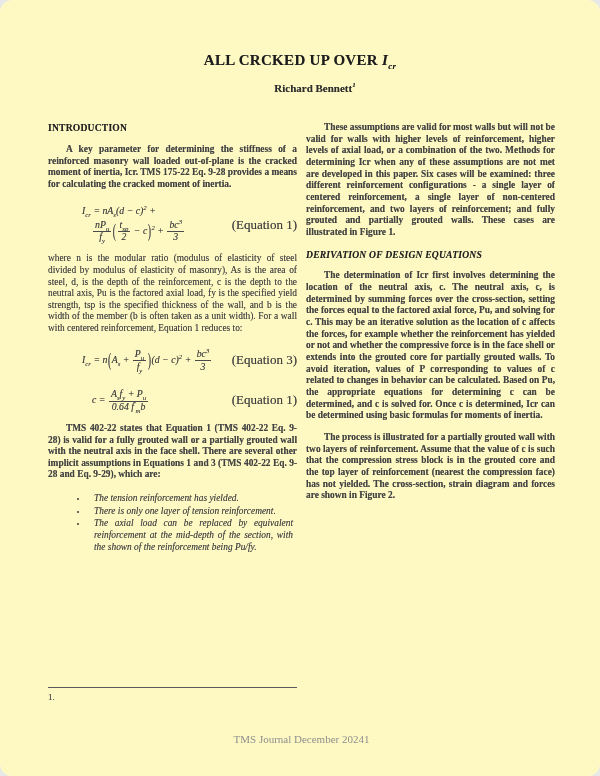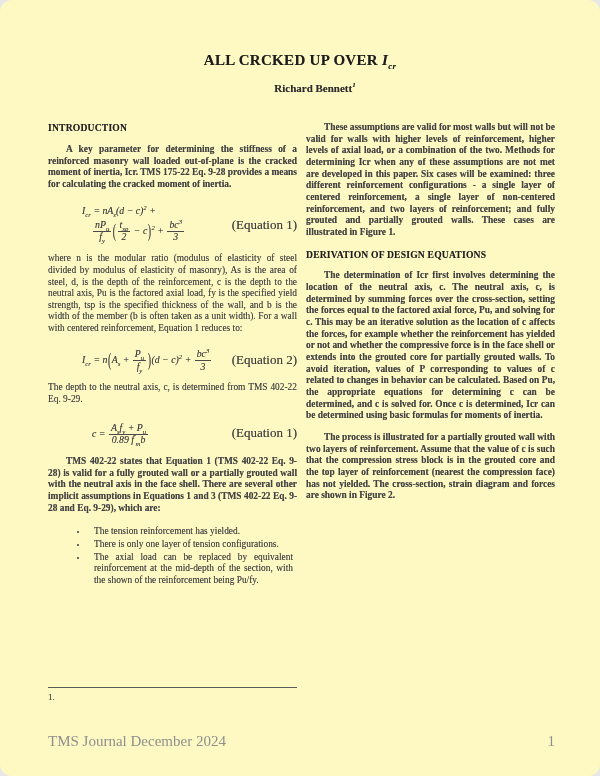--- a/index.html
+++ b/index.html
@@ -13,49 +13,49 @@
   .title-block{padding-top:52px;text-align:center;}
   .doc-title{font-size:15px;font-weight:bold;color:#1d1d1d;letter-spacing:0.3px;}
   .doc-title .mvar{font-style:italic;}
   .doc-title sub{font-size:9px;font-style:italic;}
   .doc-author{margin-top:13px;font-size:11px;font-weight:bold;color:#2c2c2c;padding-left:30px;}
   .doc-author sup{font-size:7px;}
   .columns{position:absolute;top:122px;left:48px;right:45px;display:flex;gap:9px;}
   .col{width:50%;font-size:9.4px;line-height:1.24;text-align:justify;}
   .col-left{display:flex;flex-direction:column;height:582px;}
   .sec-heading{font-weight:bold;color:#1f1f1f;font-size:9.6px;margin:0 0 10px 0;letter-spacing:0.2px;text-align:left;}
-  .rc-heading{margin-top:4px;}
+  .rc-heading{margin-top:4px;font-style:italic;}
   p.body{margin:0 0 10px 0;}
   p.indent{text-indent:18px;font-weight:bold;}
   
   .equation{display:flex;align-items:center;margin:4px 0 10px 0;font-size:9.8px;font-style:italic;color:#3e3e3e;}
   .eq-body{flex:1;text-align:left;}
   .eq-line{display:block;padding-left:34px;white-space:nowrap;}
   .eq-line2{padding-left:44px;margin-top:3px;}
   .eq-label{font-style:normal;white-space:nowrap;font-size:13px;}
   .eq1-label{align-self:flex-end;margin-bottom:10px;}
   sub,sup{font-size:6.8px;line-height:0;font-style:italic;}
   .frac{display:inline-block;vertical-align:middle;text-align:center;line-height:1.1;margin:0 1px;}
   .frac .num{display:block;border-bottom:0.9px solid #4a4a4a;padding:0 2px 0.5px 2px;}
   .frac .den{display:block;padding-top:0.5px;}
   .bp{display:inline-block;transform:scaleY(1.9);font-style:normal;padding:0 0.5px;color:#4a4a4a;}
   .prime{font-size:7px;vertical-align:super;line-height:0;}
   
-  ul.bullets{margin:2px 4px 10px 0;padding-left:40px;}
+  ul.bullets{margin:2px 4px 10px 0;padding-left:40px;font-style:italic;}
   ul.bullets li{padding-left:6px;margin-bottom:1px;}
   ul.bullets li::marker{font-size:8px;color:#3a3a3a;}
   
   .footnote{margin-top:auto;font-size:8.9px;text-align:left;line-height:1.3;}
   .footnote-rule{border:none;border-top:1px solid #5a5a5a;margin:0 0 4px 0;}
   .footnote-body{display:flex;gap:5px;}
   .footnote-num{flex:0 0 auto;}
   .footnote-text{flex:1;max-width:218px;}
   
-  .footer{position:absolute;left:48px;right:45px;top:733px;display:flex;justify-content:space-between;
-    color:#8f8f8f;font-size:15px;text-shadow:none;}
+  .footer{position:absolute;left:48px;right:45px;top:733px;display:flex;justify-content:center;
+    color:#8f8f8f;font-size:11px;text-shadow:none;}
 </style>
 </head>
 <body>
 
 <div class="page">
 
   <div class="title-block">
     <div class="doc-title"><span>ALL CRCKED UP OVER </span><span class="mvar">I</span><sub>cr</sub></div>
     <div class="doc-author"><span>Richard Bennett</span><sup>1</sup></div>
   </div>
@@ -74,38 +74,37 @@
         </div>
         <span class="eq-label eq1-label">(Equation 1)</span>
       </div>
 
       <p class="body">where n is the modular ratio (modulus of elasticity of steel divided by modulus of elasticity of masonry), As is the area of steel, d, is the depth of the reinforcement, c is the depth to the neutral axis, Pu is the factored axial load, fy is the specified yield strength, tsp is the specified thickness of the wall, and b is the width of the member (b is often taken as a unit width). For a wall with centered reinforcement, Equation 1 reduces to:</p>
 
       <div class="equation">
         <div class="eq-body">
           <span class="eq-line"><span>I</span><sub>cr</sub> <span>=</span> <span>n</span><span class="bp">(</span><span>A</span><sub>s</sub> <span>+</span> <span class="frac"><span class="num"><span>P</span><sub>u</sub></span><span class="den"><span>f</span><sub>y</sub></span></span><span class="bp">)</span><span>(</span><span>d − c</span><span>)</span><sup>2</sup> <span>+</span> <span class="frac"><span class="num"><span>bc</span><sup>3</sup></span><span class="den">3</span></span></span>
         </div>
-        <span class="eq-label">(Equation 2)</span>
+        <span class="eq-label">(Equation 3)</span>
       </div>
 
-      <p class="body">The depth to the neutral axis, c, is determined from TMS 402-22 Eq. 9-29.</p>
 
       <div class="equation">
         <div class="eq-body">
-          <span class="eq-line eq-line2"><span>c</span> <span>=</span> <span class="frac"><span class="num"><span>A</span><sub>s</sub><span>f</span><sub>y</sub><span> + </span><span>P</span><sub>u</sub></span><span class="den"><span>0.89 </span><span>f</span><span class="prime">′</span><sub>m</sub><span>b</span></span></span></span>
+          <span class="eq-line eq-line2"><span>c</span> <span>=</span> <span class="frac"><span class="num"><span>A</span><sub>s</sub><span>f</span><sub>y</sub><span> + </span><span>P</span><sub>u</sub></span><span class="den"><span>0.64 </span><span>f</span><span class="prime">′</span><sub>m</sub><span>b</span></span></span></span>
         </div>
         <span class="eq-label">(Equation 1)</span>
       </div>
 
 
       <p class="body indent">TMS 402-22 states that Equation 1 (TMS 402-22 Eq. 9-28) is valid for a fully grouted wall or a partially grouted wall with the neutral axis in the face shell. There are several other implicit assumptions in Equations 1 and 3 (TMS 402-22 Eq. 9-28 and Eq. 9-29), which are:</p>
 
       <ul class="bullets">
         <li>The tension reinforcement has yielded.</li>
-        <li>There is only one layer of tension configurations.</li>
+        <li>There is only one layer of tension reinforcement.</li>
         <li>The axial load can be replaced by equivalent reinforcement at the mid-depth of the section, with the shown of the reinforcement being Pu/fy.</li>
       </ul>
 
       <div class="footnote">
         <hr class="footnote-rule">
         <div class="footnote-body">
           <span class="footnote-num">1.</span>
         </div>
       </div>
     </div>

